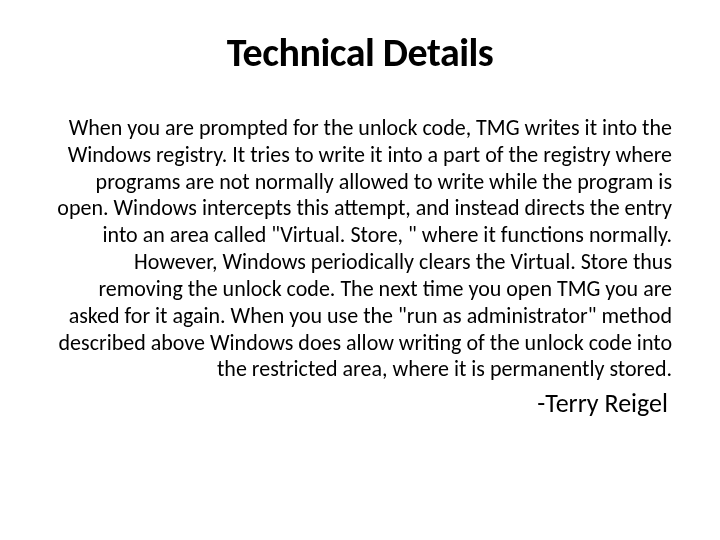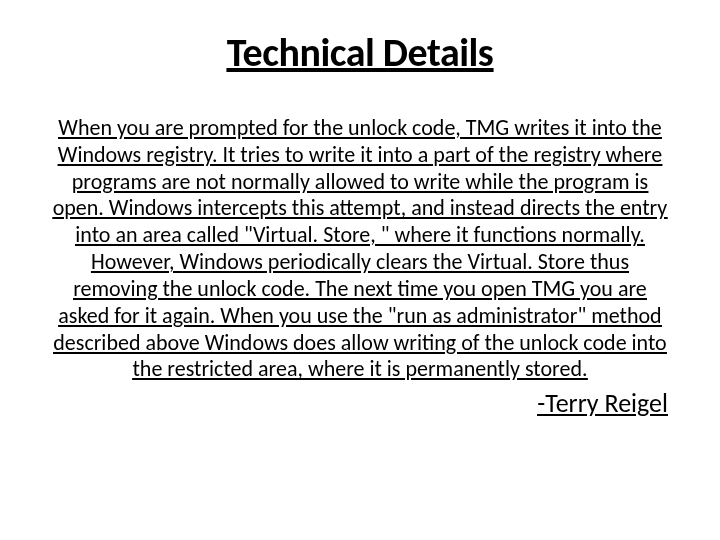--- a/index.html
+++ b/index.html
@@ -1,19 +1,18 @@
 <!DOCTYPE html>
 <html><head>
   <meta charset="utf-8">
   <style>
     * {
       margin: 0;
       padding: 0;
       box-sizing: border-box;
-      text-decoration: underline;
     }
     body {
       width: 720px;
       height: 540px;
       background: #ffffff;
       font-family: Calibri, "Segoe UI", Arial, sans-serif;
       color: #000000;
       padding: 20px 48px 20px 48px;
       position: relative;
     }
@@ -22,21 +21,21 @@
       font-size: 40px;
       font-weight: 700;
       margin-top: 8px;
       margin-bottom: 38px;
       letter-spacing: -0.5px;
     }
     .body-text {
       font-size: 22px;
       line-height: 1.22;
       font-weight: 400;
-      text-align: center;
+      text-align: right;
     }
     .attribution {
       text-align: right;
       font-size: 26px;
       margin-top: 4px;
       padding-right: 4px;
     }
   </style>
 </head>
 <body>

